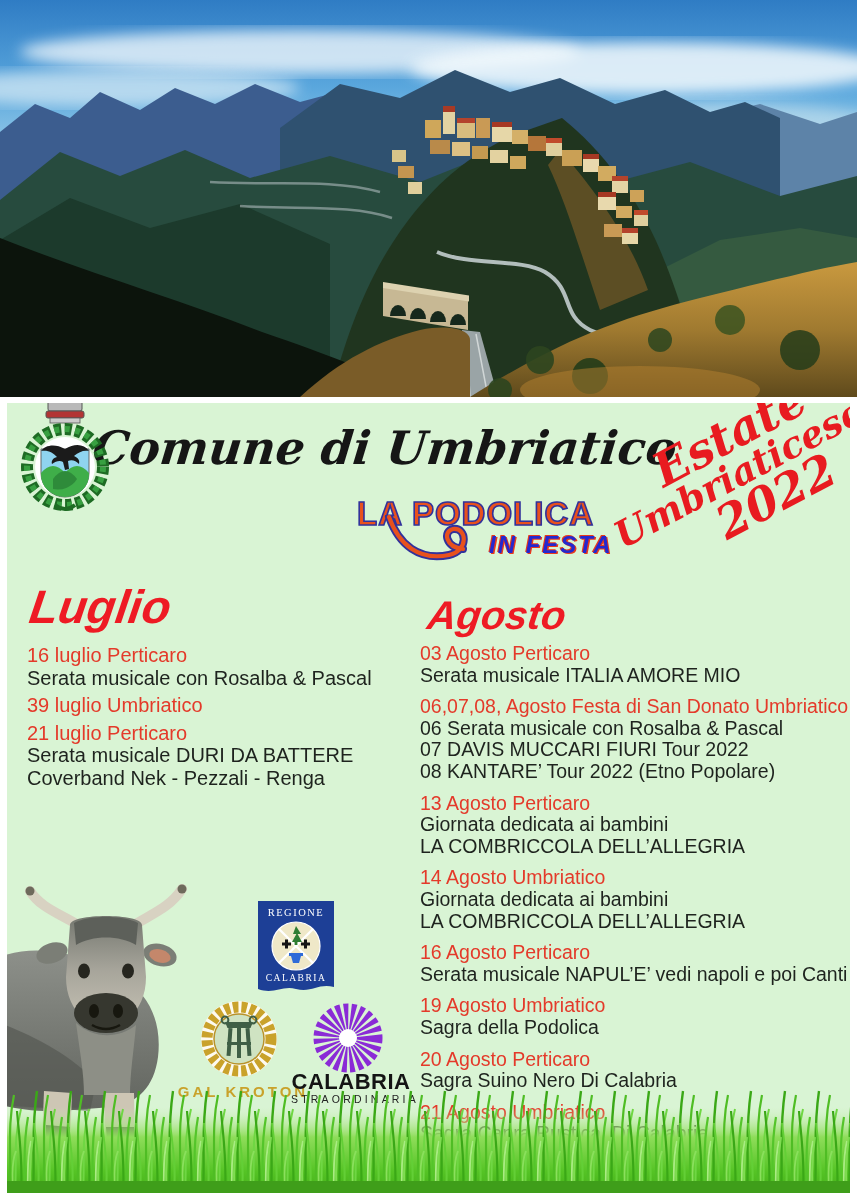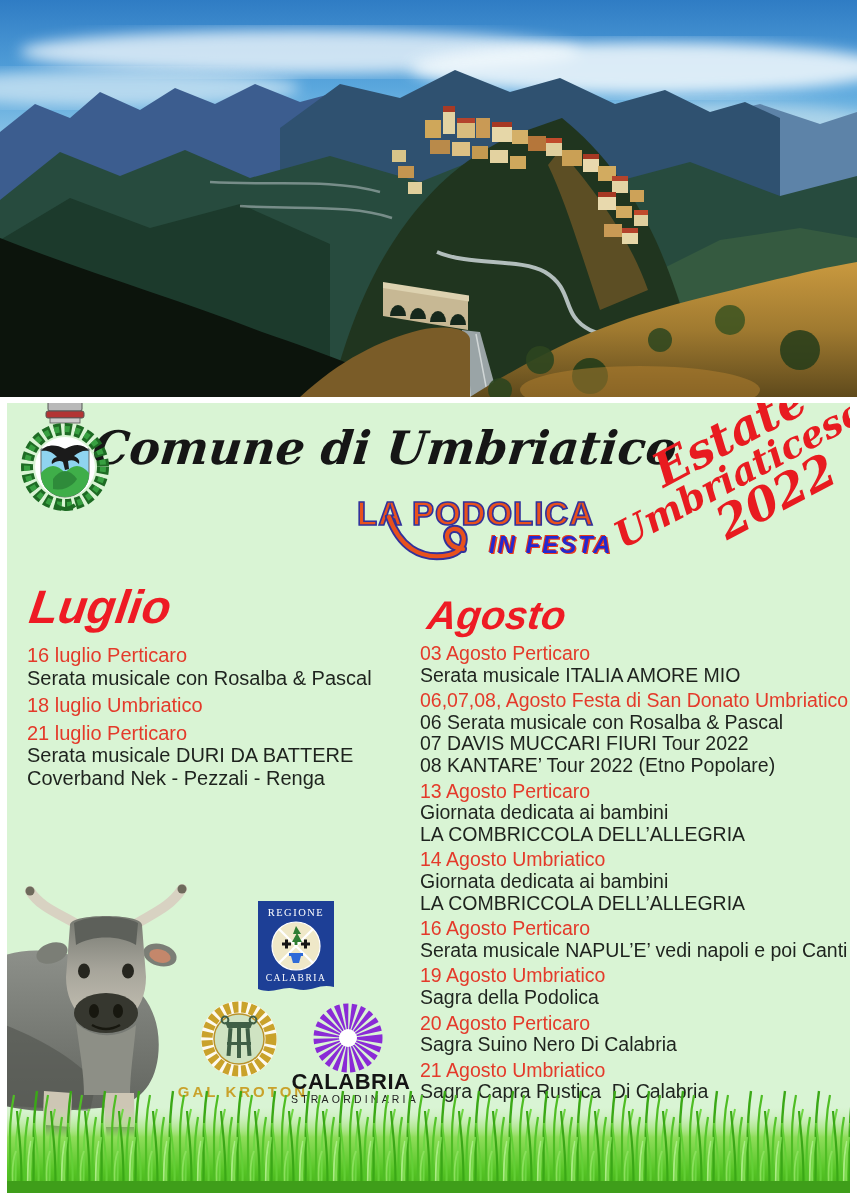--- a/index.html
+++ b/index.html
@@ -35,21 +35,21 @@
   .t-luglio{left:23px;top:176px;font-size:47px;}
   .t-agosto{left:421px;top:190px;font-size:40px;}
 
   .events{position:absolute;}
   .ev-luglio{left:20px;top:241px;width:400px;}
   .ev-agosto{left:413px;top:240px;width:436px;}
   .line{white-space:pre;font-size:20px;line-height:22.5px;color:#1e231e;}
   .ev-agosto .line{font-size:19.5px;line-height:21.6px;}
   .line.date{color:#e43a2a;}
   .ev-luglio .line.gap{margin-top:5px;}
-  .ev-agosto .line.gap{margin-top:4px;}
+  .ev-agosto .line.gap{margin-top:10px;}
 
   .patro{position:absolute;left:201px;top:468px;font-size:21px;color:#101010;white-space:nowrap;}
   .regione-logo{position:absolute;left:251px;top:498px;width:76px;height:98px;}
   .gal-logo{position:absolute;left:193px;top:597px;width:78px;height:78px;}
   .gal-text{position:absolute;left:168px;top:680px;width:136px;text-align:center;
             font-size:15px;font-weight:bold;letter-spacing:3px;color:#c9a22b;white-space:nowrap;}
   .star-logo{position:absolute;left:302px;top:596px;width:78px;height:78px;}
   .calb{position:absolute;left:284px;width:120px;text-align:center;color:#141414;white-space:nowrap;}
   .calb1{top:666px;font-size:22px;font-weight:800;letter-spacing:.5px;}
   .calb2{top:690px;font-size:10.5px;letter-spacing:3.2px;color:#222;}
@@ -197,21 +197,21 @@
       <div class="e3">2022</div>
     </div>
 
     <div class="month-title t-luglio">Luglio</div>
     <div class="events ev-luglio">
 
         <div class="line date">16 luglio Perticaro</div>
 
         <div class="line desc">Serata musicale con Rosalba &amp; Pascal</div>
 
-        <div class="line date gap">18 luglio Umbriatico</div>
+        <div class="line date gap">39 luglio Umbriatico</div>
 
 
         <div class="line date gap">21 luglio Perticaro</div>
 
         <div class="line desc">Serata musicale DURI DA BATTERE</div>
 
         <div class="line desc">Coverband Nek - Pezzali - Renga</div>
       </div>
 
     <div class="month-title t-agosto">Agosto</div>

